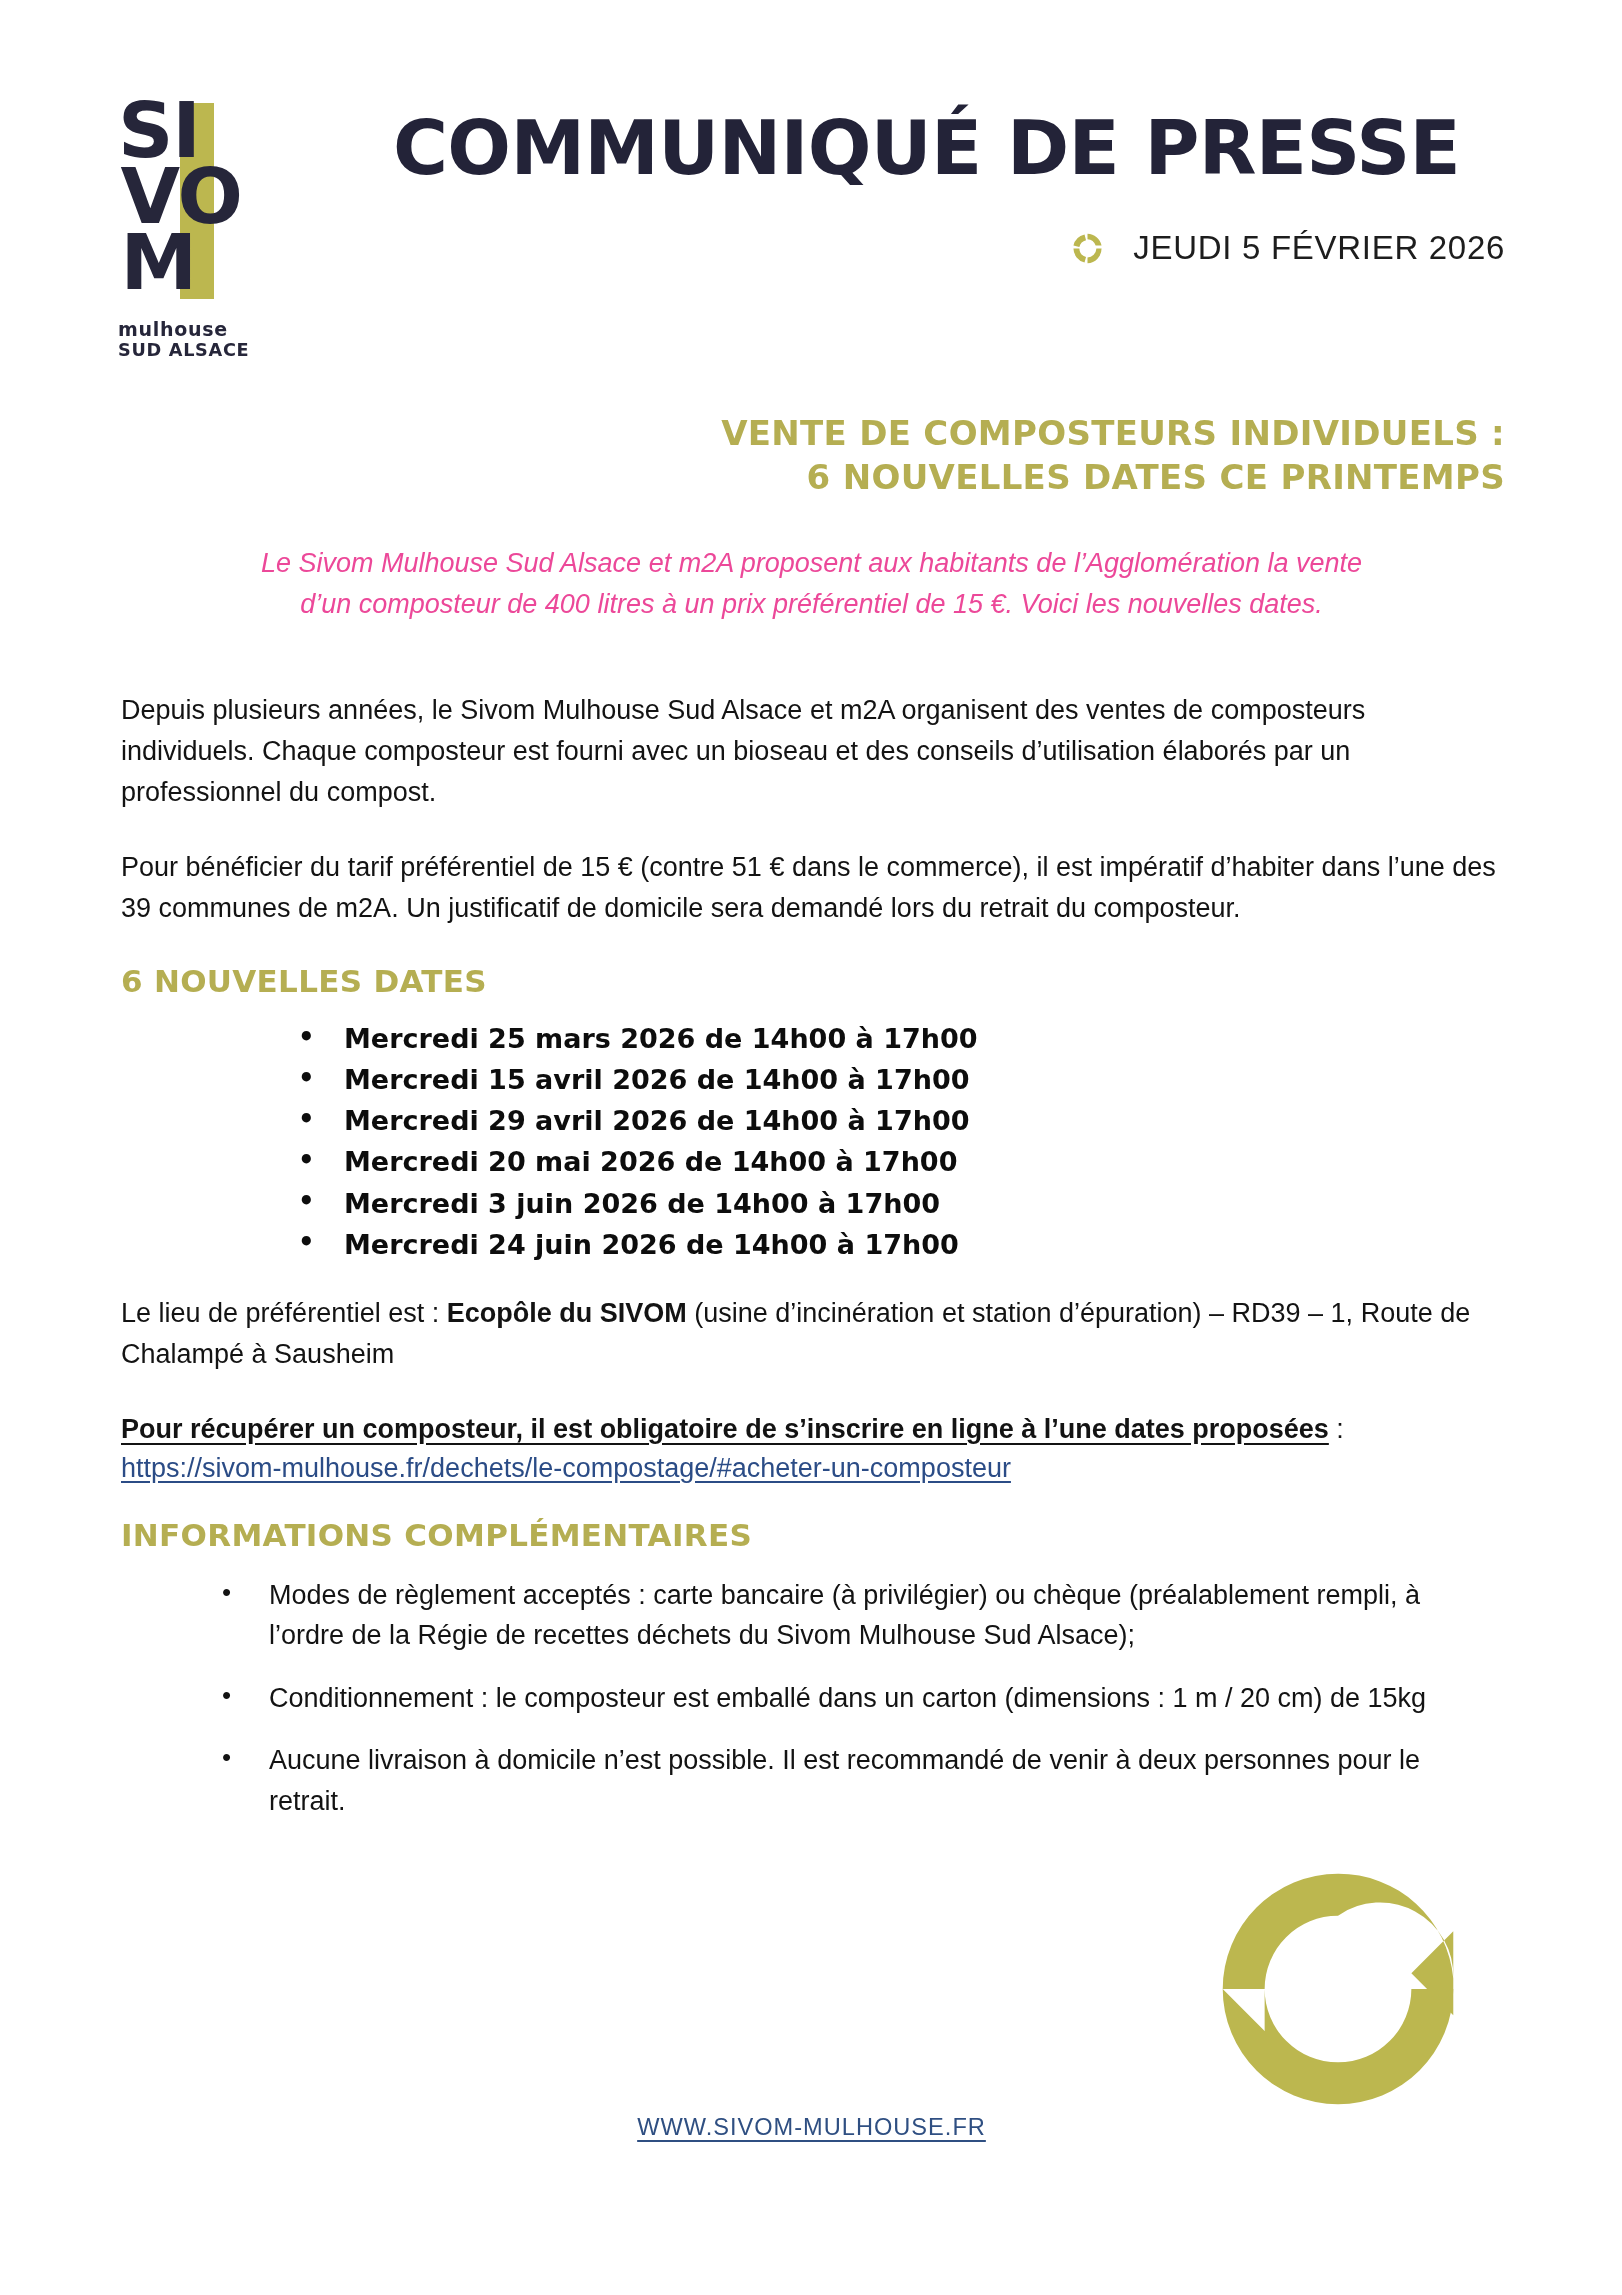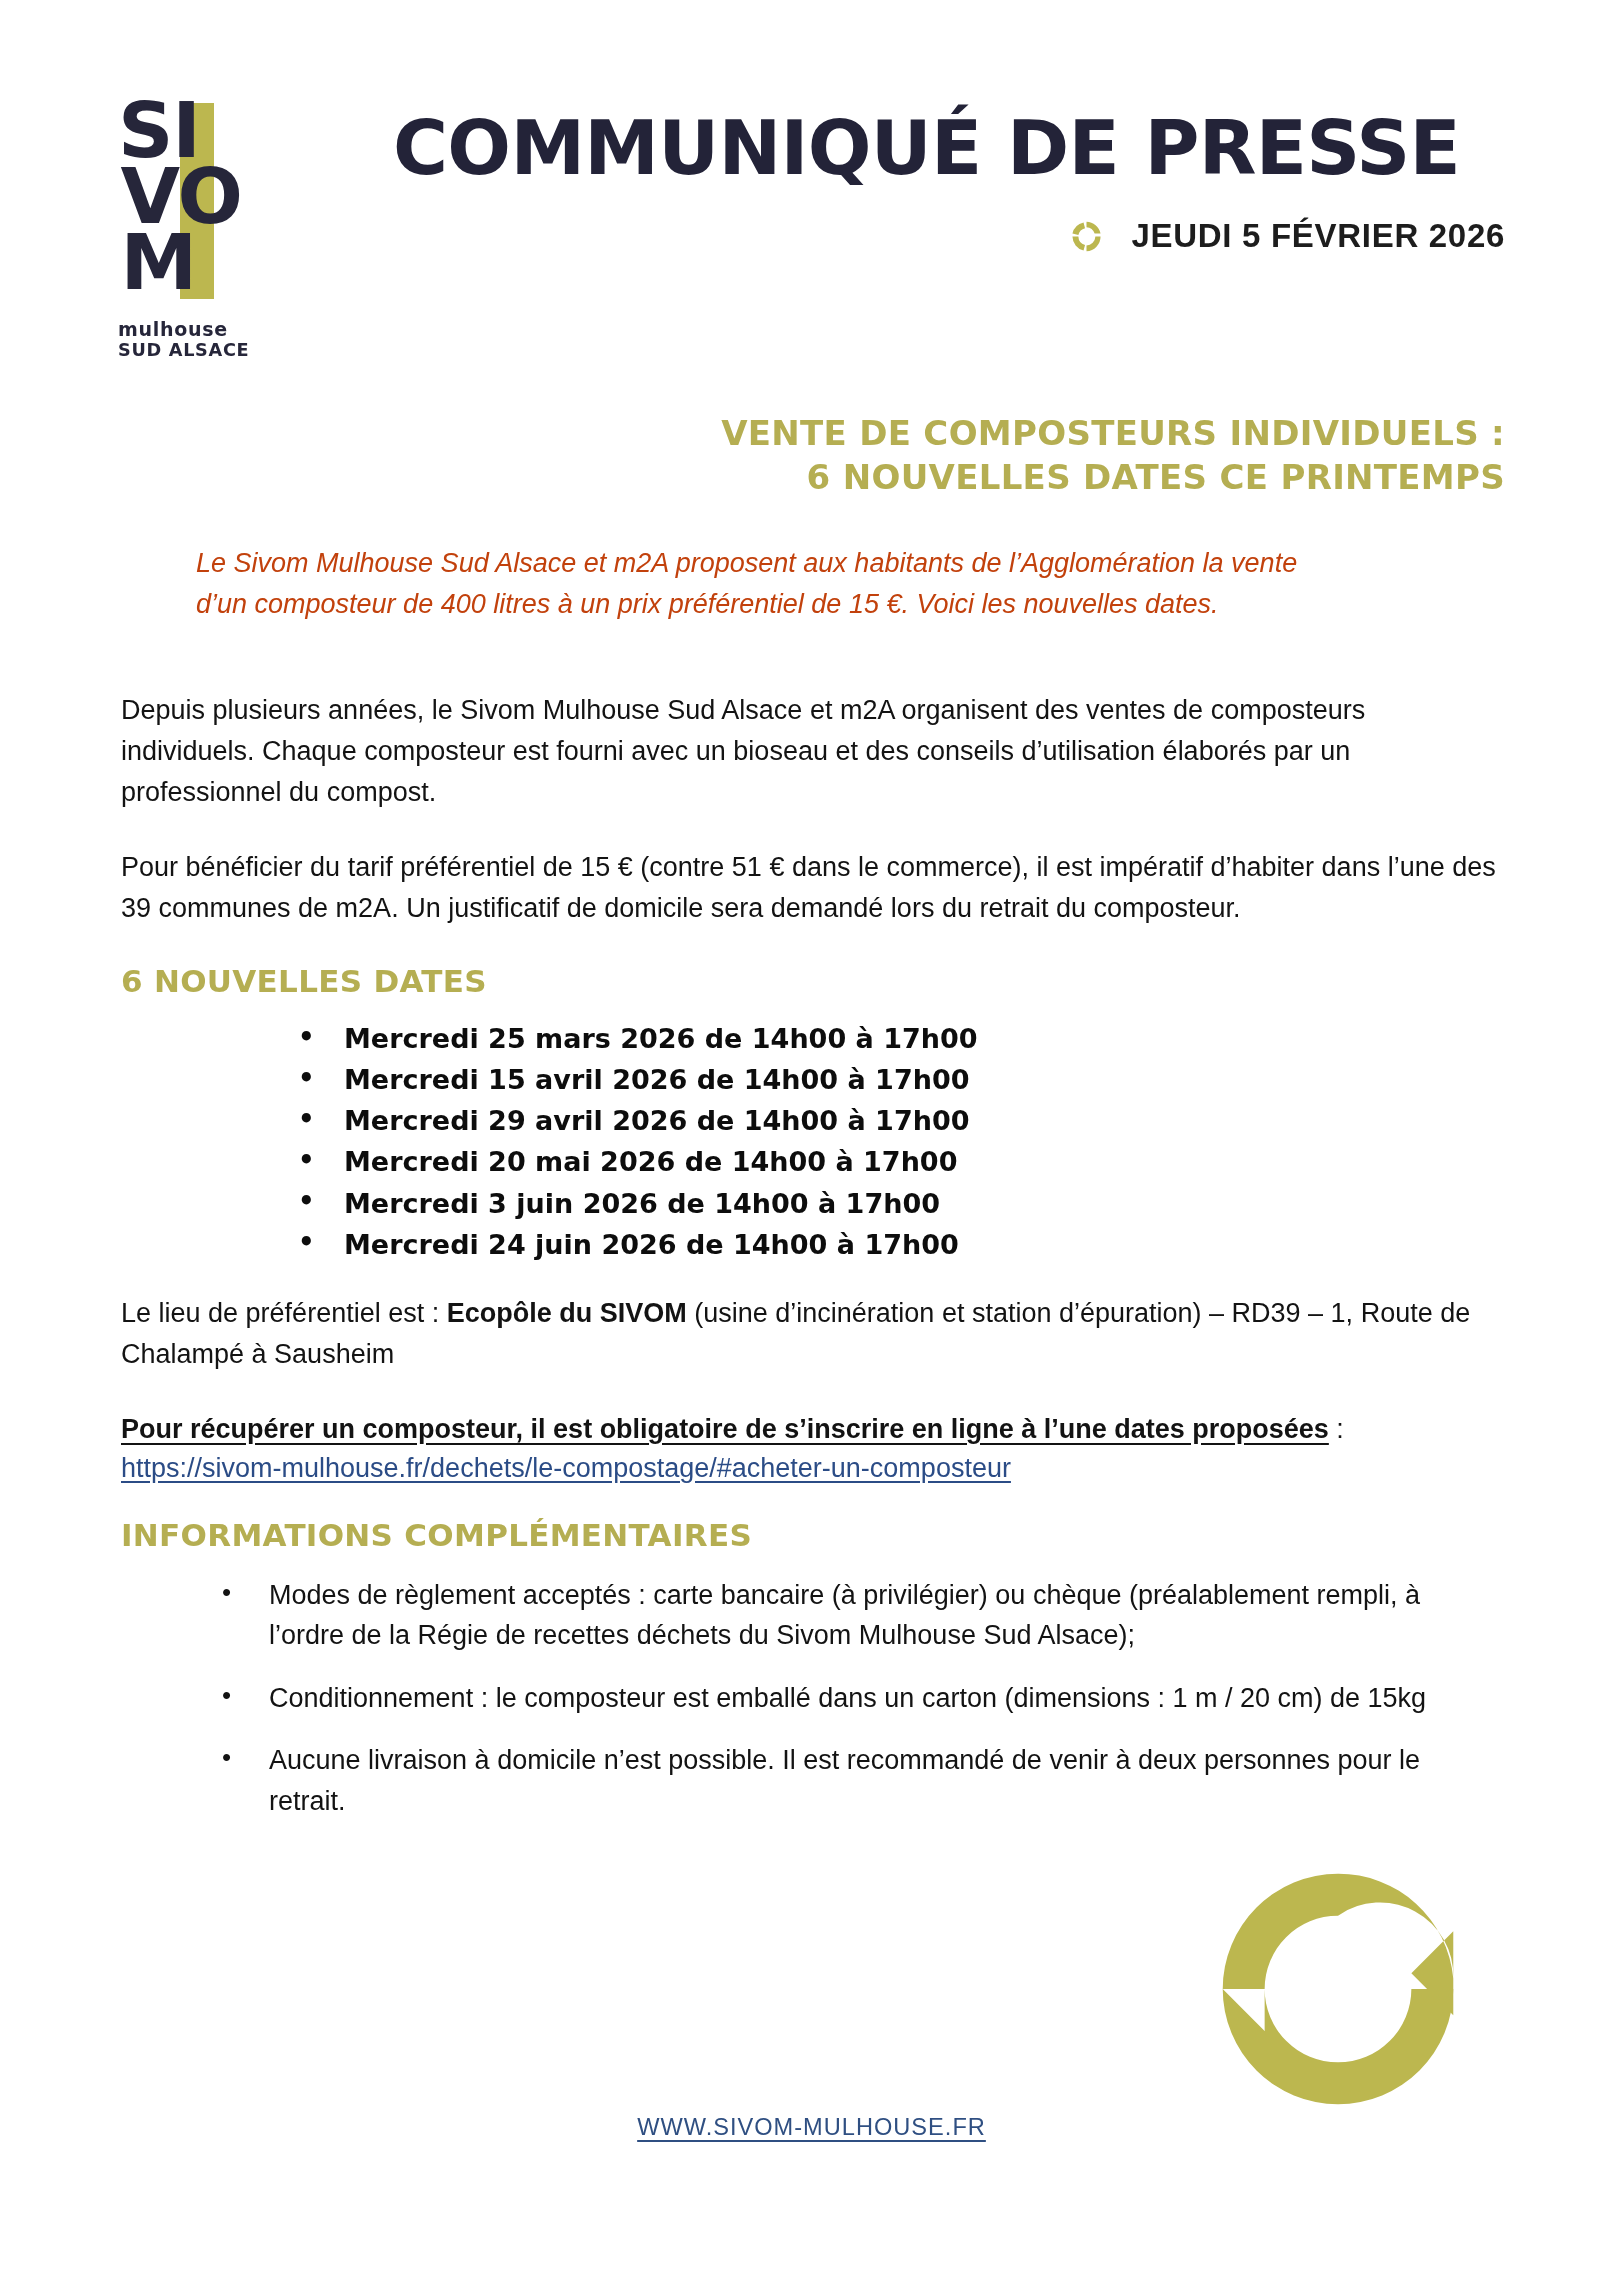--- a/index.html
+++ b/index.html
@@ -93,26 +93,25 @@
     font-family: "DejaVu Sans", sans-serif;
     font-weight: 700;
     font-size: 75px;
     line-height: 1;
     letter-spacing: -0.7px;
     color: #232338;
     text-align: left;
     white-space: nowrap;
   }
   .date-row {
-    margin-top: 31px;
+    margin-top: 43px;
     display: flex;
     align-items: center;
     justify-content: flex-end;
     gap: 27px;
-    font-weight: bold;
   }
   .date-text {
     font-family: "Liberation Sans", sans-serif;
     font-size: 33px;
     letter-spacing: 0.7px;
     color: #1d1d1d;
     white-space: nowrap;
   }
   .recycle-sm { width: 37px; height: 37px; display: block; }
 
@@ -131,25 +130,26 @@
     color: #b5ae52;
   }
   .subtitle span { display: block; }
 
   
   .intro {
     position: absolute;
     top: 543px;
     left: 196px;
     right: 196px;
+    text-align: center;
     font-family: "Liberation Sans", sans-serif;
     font-style: italic;
     font-size: 27px;
     line-height: 1.5;
-    color: #c2410c;
+    color: #ec4899;
   }
   .intro span { display: block; }
 
   
   .body-area {
     position: absolute;
     top: 690px;
     left: 121px;
     width: 1381px;
   }

